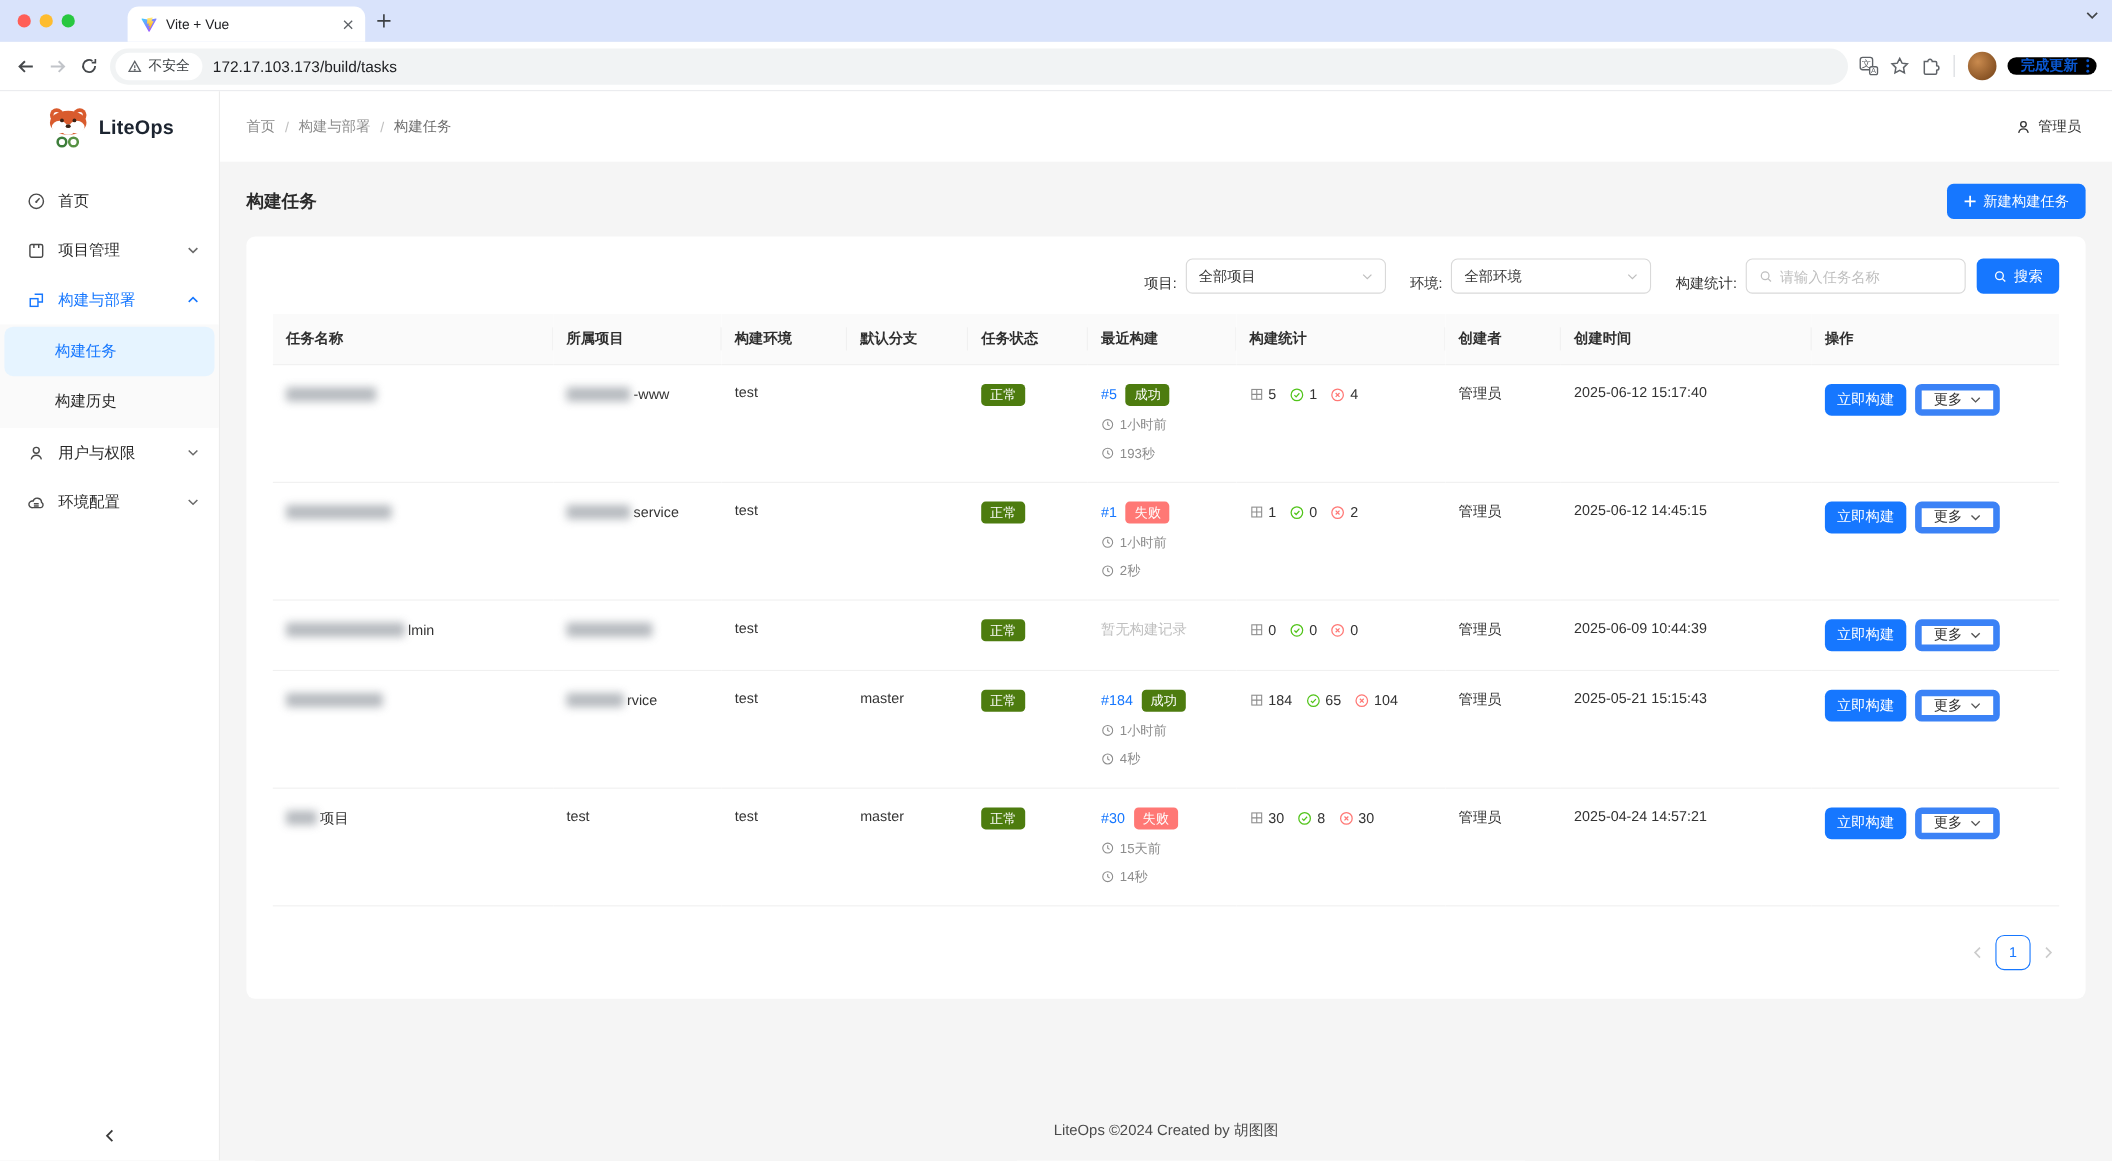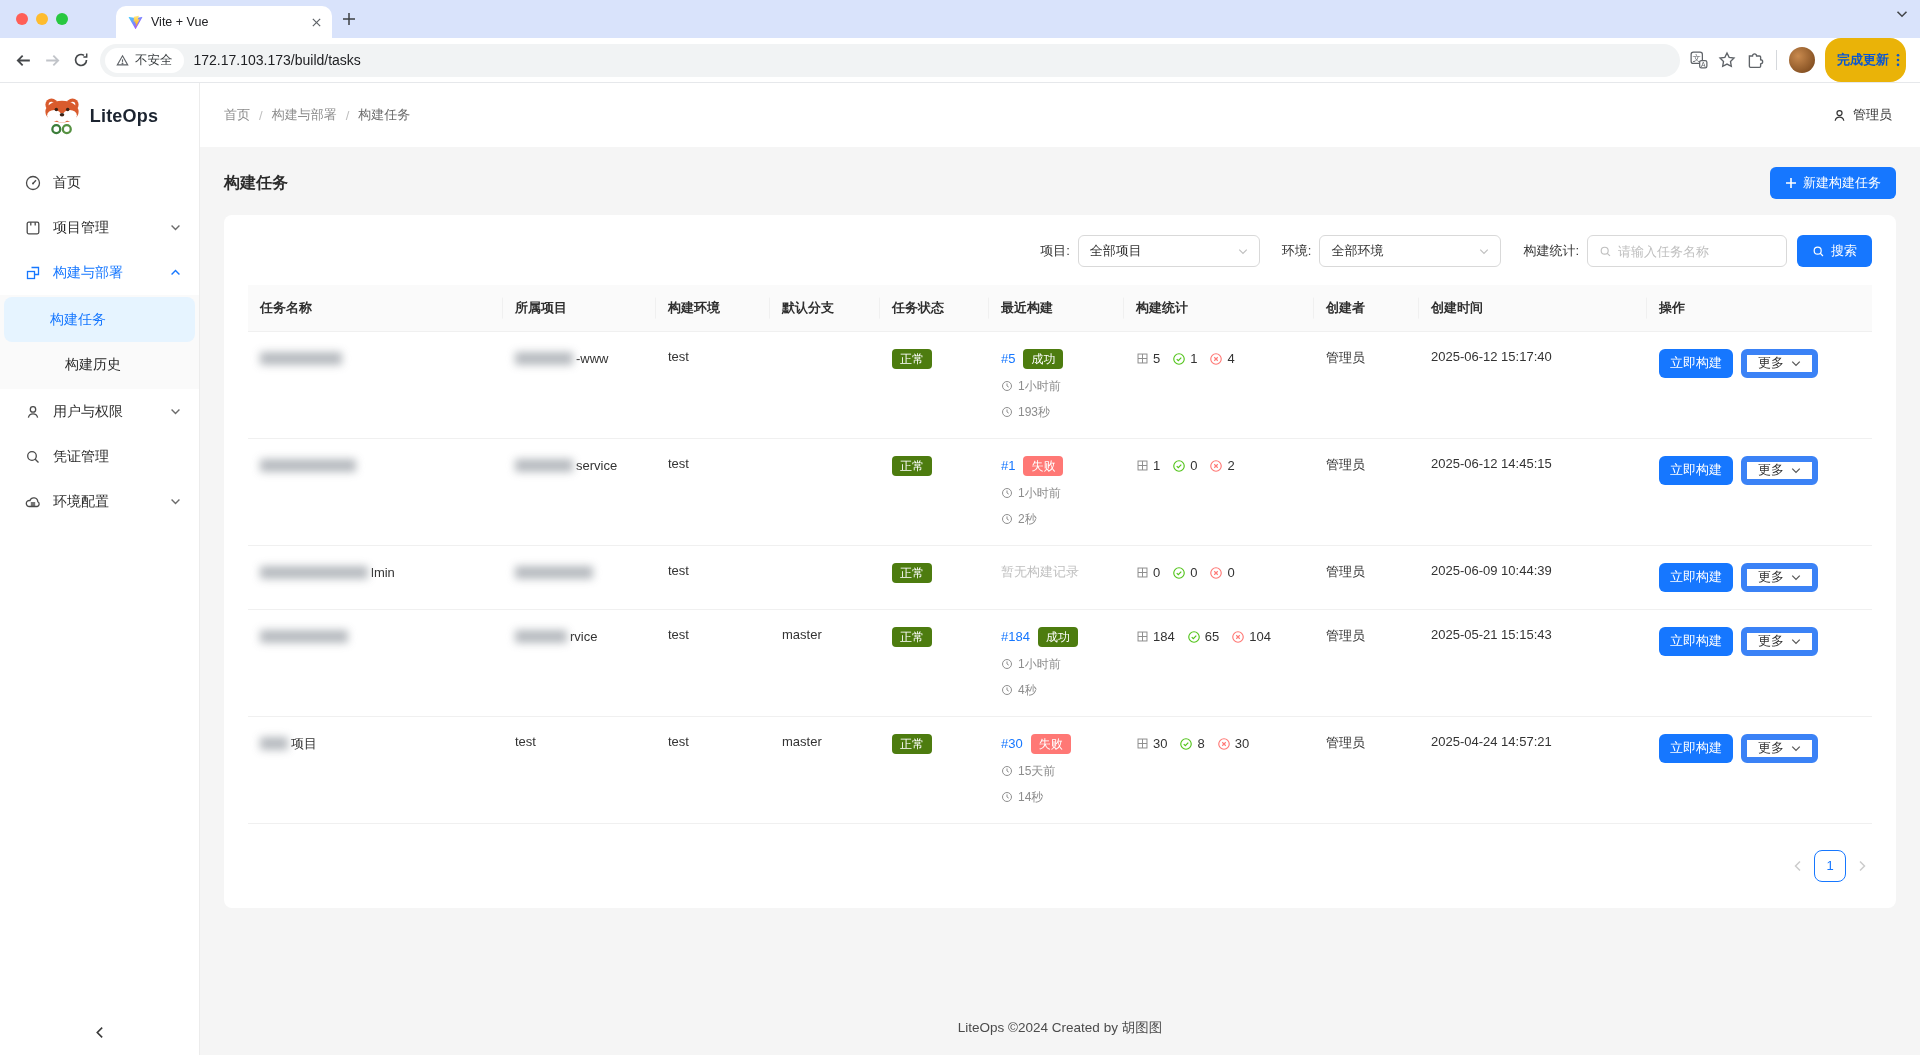--- a/index.html
+++ b/index.html
@@ -24,57 +24,57 @@
   .navbtn.disabled { color:#c1c4c9; }
   .omnibox { flex:1; height:33px; background:#f1f3f4; border-radius:17px; display:flex; align-items:center;
     padding:0 14px 0 5px; gap:10px; }
   .sec-chip { background:#fff; border-radius:13px; height:25px; display:flex; align-items:center; gap:6px;
     padding:0 11px; color:#3c4043; font-size:12.5px; }
   .url { font-size:14px; color:#202124; }
   .tool-icon { color:#5f6368; display:flex; }
   .vsep { width:1px; height:20px; background:#d5d8dc; margin:0 2px; }
   .avatar { width:26px; height:26px; border-radius:50%;
     background:radial-gradient(circle at 35% 35%, #c98a4e, #8a5526 70%, #6d3f1b); }
-  .update-pill { background:#eab308; border-radius:16px; height:44px; display:flex; align-items:center;
+  .update-pill { background:#000000; border-radius:16px; height:16px; display:flex; align-items:center;
     gap:7px; padding:0 6px 0 12px; color:#0a57d0; font-size:13px; font-weight:bold; }
 
   
   .app { display:flex; height:972px; background:#f5f5f5; }
   .sidebar { width:200px; background:#fff; border-right:1px solid #ececec; position:relative; flex:none; }
   .logo { display:flex; align-items:center; justify-content:center; gap:7px; padding:13px 0 10px; }
   .logo-text { font-size:18px; font-weight:bold; color:#1c2430; letter-spacing:.2px; }
   .menu { padding-top:14px; font-size:14px; color:rgba(0,0,0,.85); }
   .mi { height:45px; display:flex; align-items:center; gap:12px; padding:0 18px 0 25px; cursor:pointer; }
   .mi .micon { color:#4a4a4a; display:flex; }
   .mi .chev { margin-left:auto; color:#6b6b6b; display:flex; }
   .mi.active { color:#1677ff; }
   .mi.active .micon, .mi.active .chev { color:#1677ff; }
   .submenu { background:#fafafa; padding:2px 0; }
-  .smi { height:45px; display:flex; align-items:center; padding-left:65px; cursor:pointer; color:rgba(0,0,0,.85); }
+  .smi { height:45px; display:flex; align-items:center; padding-left:50px; cursor:pointer; color:rgba(0,0,0,.85); }
   .smi.selected { background:#e6f4ff; color:#1677ff; border-radius:8px; margin:0 4px; padding-left:46px; }
   .collapse { position:absolute; bottom:16px; left:50%; transform:translateX(-50%); color:#3a3a3a; display:flex; cursor:pointer; }
 
   .main { flex:1; display:flex; flex-direction:column; min-width:0; }
   .app-header { height:64px; background:#fff; display:flex; align-items:center; justify-content:space-between;
     padding:0 28px 0 24px; flex:none; }
   .crumbs { display:flex; align-items:center; gap:9px; font-size:13px; color:#8c8c8c; }
   .crumb-sep { color:#bfbfbf; }
   .crumb.last { color:#6b6b6b; }
   .hdr-user { display:flex; align-items:center; gap:6px; font-size:13px; color:#333; }
 
   .content { flex:1; display:flex; flex-direction:column; padding:20px 24px 0; overflow:hidden; }
   .title-row { display:flex; align-items:center; justify-content:space-between; margin-bottom:16px; }
   .page-title { font-size:16px; font-weight:bold; color:#2b2b2b; }
   .btn-primary { background:#1677ff; color:#fff; border:none; border-radius:6px; height:32px;
     display:inline-flex; align-items:center; gap:6px; padding:0 15px; font-size:13px; cursor:pointer;
     font-family:inherit; }
   .card { background:#fff; border-radius:8px; padding:20px 24px 8px; }
 
   
-  .filter-row { display:flex; justify-content:flex-end; align-items:center; margin-bottom:18px; font-size:13px; color:#333; }
+  .filter-row { display:flex; justify-content:flex-end; align-items:flex-end; margin-bottom:18px; font-size:13px; color:#333; }
   .flabel { margin-right:8px; }
   .fgap { width:22px; }
   .select { width:182px; height:32px; border:1px solid #d9d9d9; border-radius:6px; background:#fff;
     display:flex; align-items:center; justify-content:space-between; padding:0 11px; cursor:pointer; }
   .select .sval { color:#333; }
   .select .schev { color:#bfbfbf; display:flex; }
   .search-box { width:200px; height:32px; border:1px solid #d9d9d9; border-radius:6px; display:flex;
     align-items:center; gap:6px; padding:0 11px; background:#fff; }
   .search-box .sicon { color:#bfbfbf; display:flex; }
   .search-box input { border:none; outline:none; flex:1; font-size:13px; font-family:inherit; min-width:0; color:#333; }
@@ -304,29 +304,20 @@
           </svg>
         </span>
         <span>用户与权限</span>
         <span class="chev">
           <svg width="11" height="7" viewBox="0 0 12 8" fill="none" stroke="currentColor" stroke-width="1.6">
               <path d="M1.5 1.8L6 6.2l4.5-4.4"></path>
             </svg>
         </span>
       </div>
 
-      <div class="mi">
-        <span class="micon">
-          <svg width="16" height="16" viewBox="0 0 16 16" fill="none" stroke="currentColor" stroke-width="1.3">
-            <circle cx="7" cy="7" r="4.3"></circle>
-              <path d="M10.2 10.2l3.3 3.3"></path>
-          </svg>
-        </span>
-        <span>凭证管理</span>
-      </div>
 
       <div class="mi">
         <span class="micon">
           <svg width="16" height="16" viewBox="0 0 16 16" fill="none" stroke="currentColor" stroke-width="1.3">
             <path d="M4.6 12.5a3 3 0 1 1 .4-5.9 4 4 0 0 1 7.8 1.1 2.6 2.6 0 0 1-.6 4.8z"></path>
             <path d="M5.8 9h4.4M5.8 11h4.4"></path>
           </svg>
         </span>
         <span>环境配置</span>
         <span class="chev">

